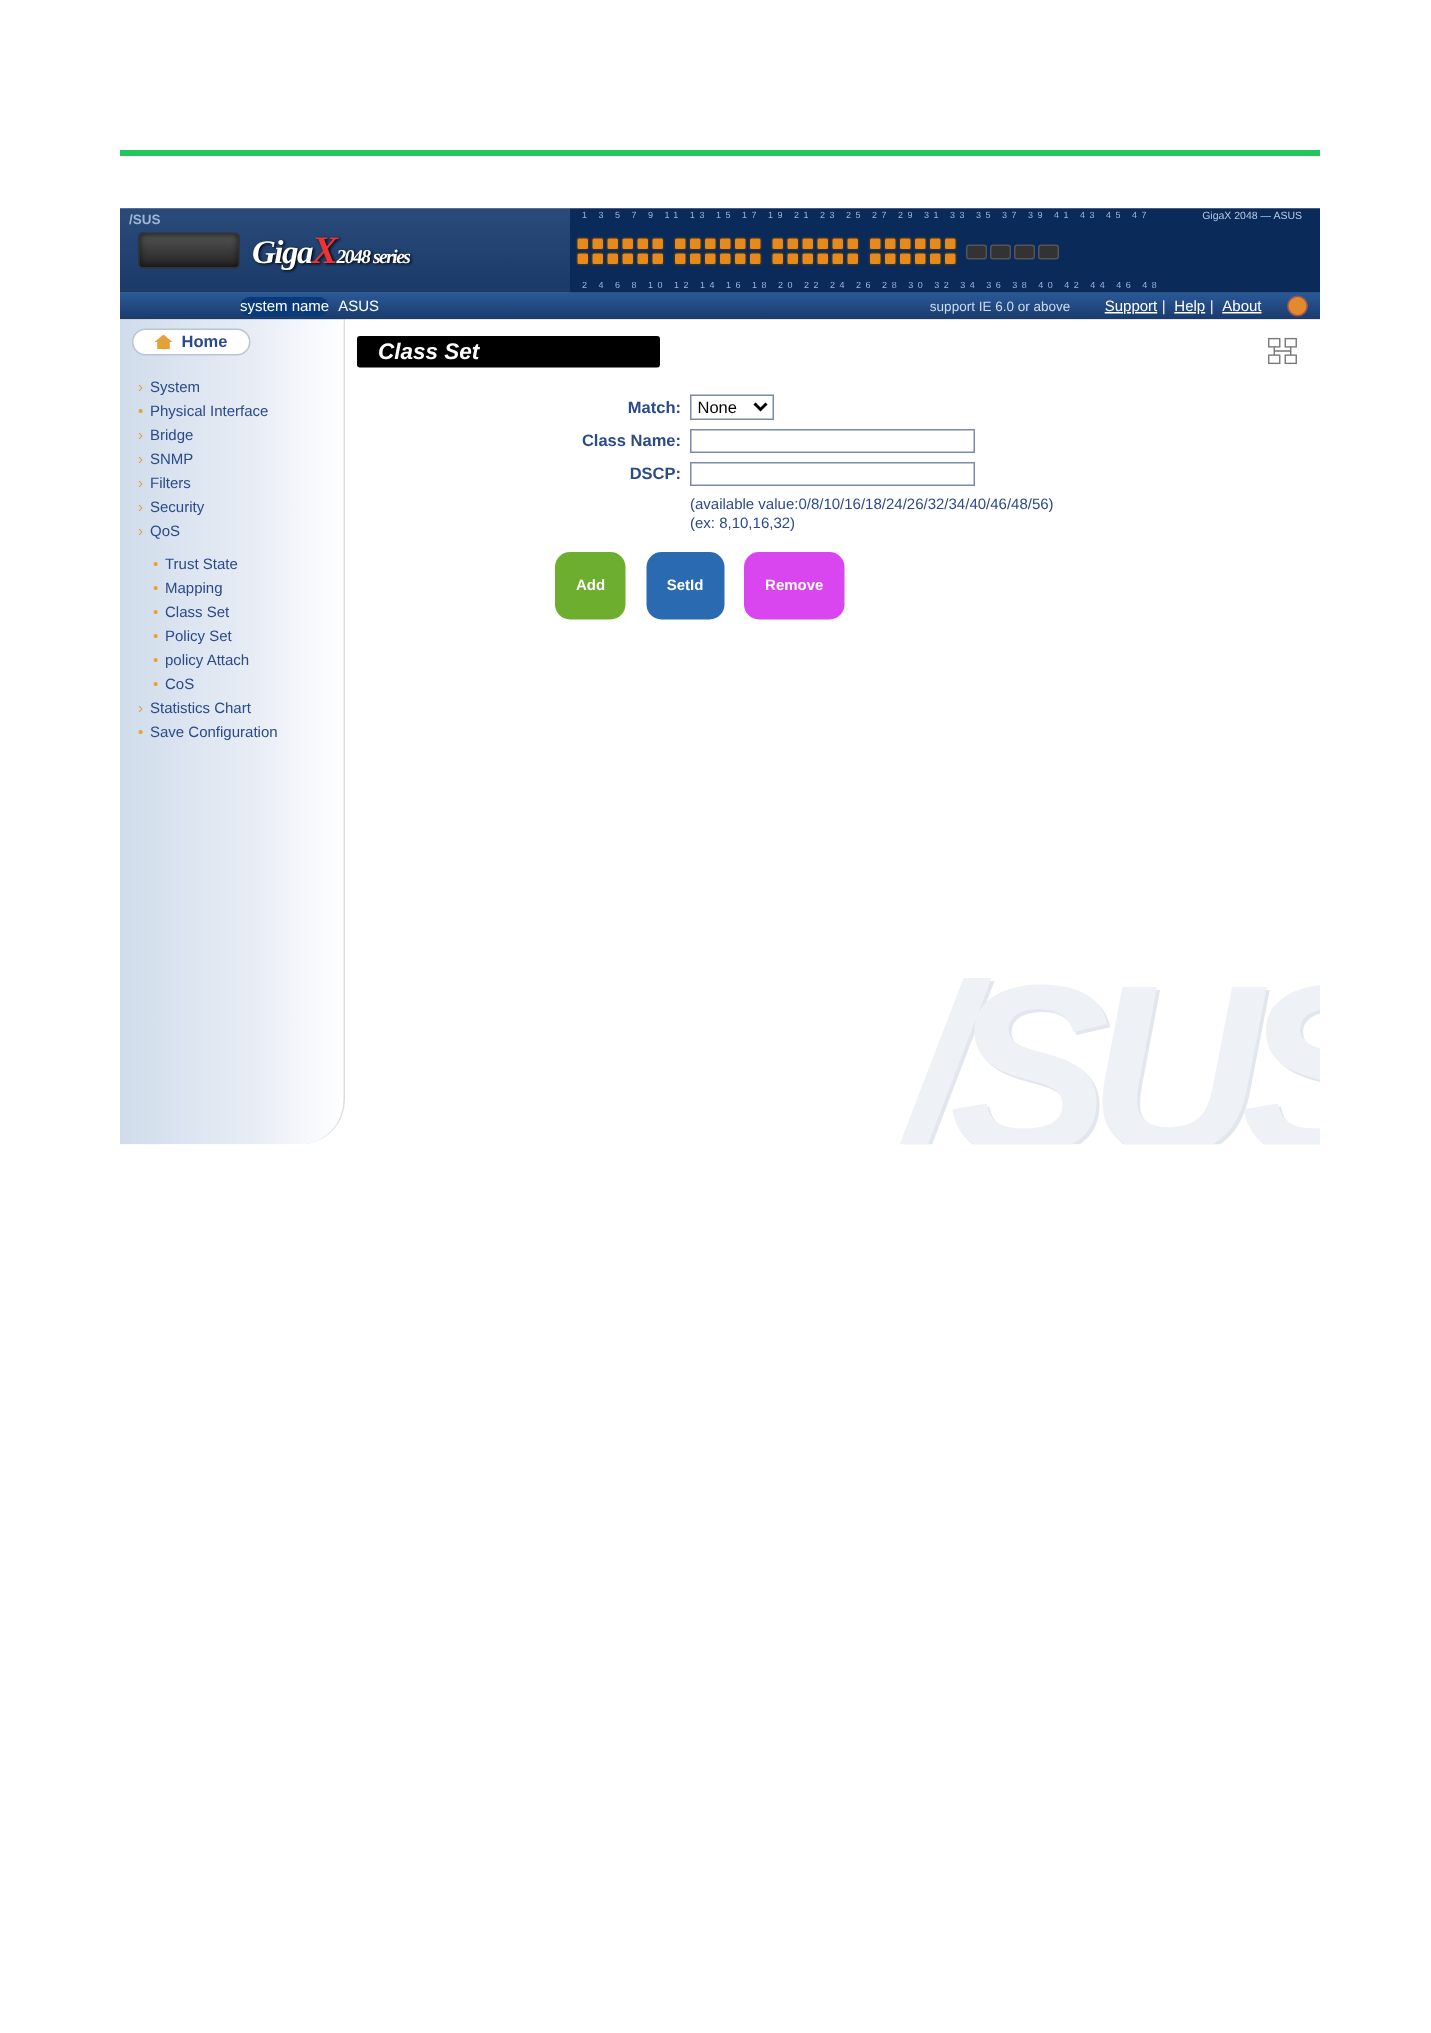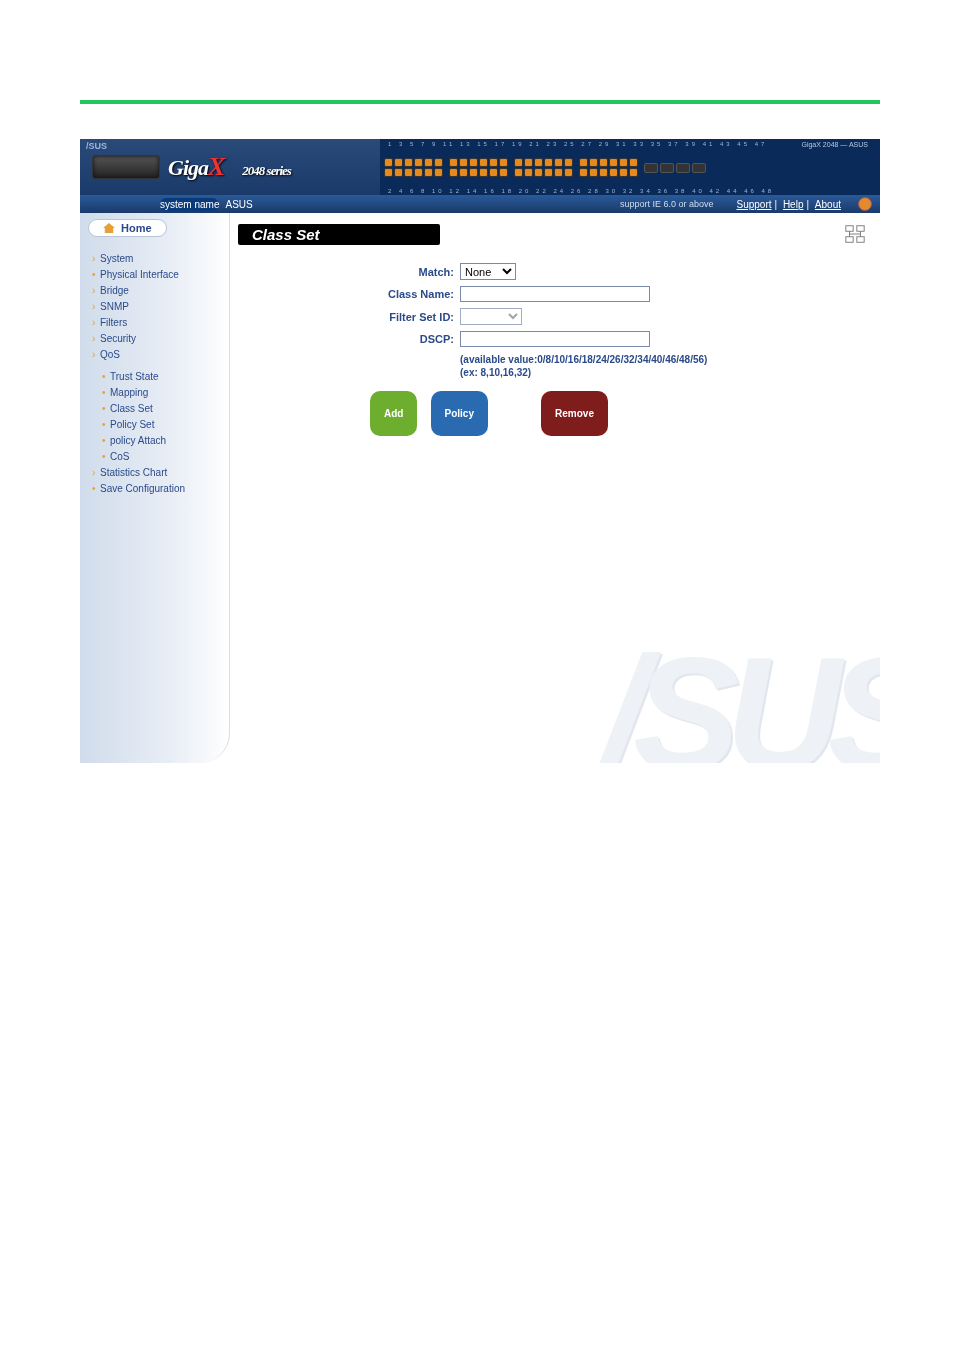--- a/index.html
+++ b/index.html
@@ -44,21 +44,21 @@
   .brand-text {
     font-family: Georgia, serif;
     font-size: 22px;
     font-weight: bold;
     font-style: italic;
     color: #fff;
     text-shadow: 1px 1px 2px #000;
     letter-spacing: -1px;
   }
   .brand-text .x { color: #e33; font-size: 26px; }
-  .brand-sub { font-size: 13px; margin-left: 18px; }
+  .brand-sub { font-size: 13px; margin-left: 0; }
   .port-panel {
     flex: 1;
     background: #0a2a5a;
     padding: 2px 4px 1px;
     display: flex;
     flex-direction: column;
     justify-content: space-between;
   }
   .port-numbers {
     color: #9fb5d8; font-size: 6px; letter-spacing: 3px;
@@ -176,32 +176,32 @@
     height: 16px; border: 1px solid #7a8aa8; font-size: 11px; padding: 0 3px;
   }
   .inp-name { width: 190px; }
   .inp-dscp { width: 190px; }
   .form-row select {
     height: 17px; border: 1px solid #7a8aa8; font-size: 11px; background: #fff;
   }
   .sel-match { width: 56px; }
   .sel-fsid  { width: 62px; }
   .hint {
-    margin-left: 90px; color: #2a4a8a; font-weight: bold; font-size: 10px;
+    margin-left: 90px; color: #2a4a8a; font-weight: normal; font-size: 10px;
     line-height: 13px; margin-bottom: 12px;
   }
   .btn-row { margin-left: 140px; margin-top: 6px; }
   .pill {
     display: inline-block; color: #fff; font-weight: bold; font-size: 10px;
     padding: 17px 14px; border-radius: 10px; margin-right: 10px; cursor: pointer;
     border: none;
   }
   .btn-add    { background: #6eae2e; }
   .btn-modify { background: #2a6ab0; }
-  .btn-remove { background: #7f1d1d; margin-left: 40px; }
+  .btn-remove { background: #d946ef; }
 
   .list-title {
     margin: 40px 0 4px 50px;
     color: #2a4a8a; font-style: italic; font-weight: bold; font-size: 14px;
   }
   table.list {
     border-collapse: collapse; width: 590px; margin-left: 10px;
     font-size: 11px;
   }
   table.list th {
@@ -375,38 +375,32 @@
           <label>Match:</label>
           <select class="sel-match">
             <option>None</option>
           </select>
         </div>
         <div class="form-row">
           <label>Class Name:</label>
           <input type="text" class="inp-name" value="" style="">
         </div>
         <div class="form-row">
-          <label>Filter Set ID:</label>
-          <select class="sel-fsid" disabled="">
-            <option></option>
-          </select>
-        </div>
-        <div class="form-row">
           <label>DSCP:</label>
           <input type="text" class="inp-dscp" value="" style="">
         </div>
         <div class="hint">
           <div>(available value:0/8/10/16/18/24/26/32/34/40/46/48/56)</div>
           <div>(ex: 8,10,16,32)</div>
         </div>
       </div>
 
       <div class="btn-row">
         <button class="pill btn-add">Add</button>
-        <button class="pill btn-modify">Policy</button>
+        <button class="pill btn-modify">SetId</button>
         <button class="pill btn-remove">Remove</button>
       </div>
 
 
       <div class="bg-logo">/SUS</div>
     </div>
   </div>
 
 </div>
 

